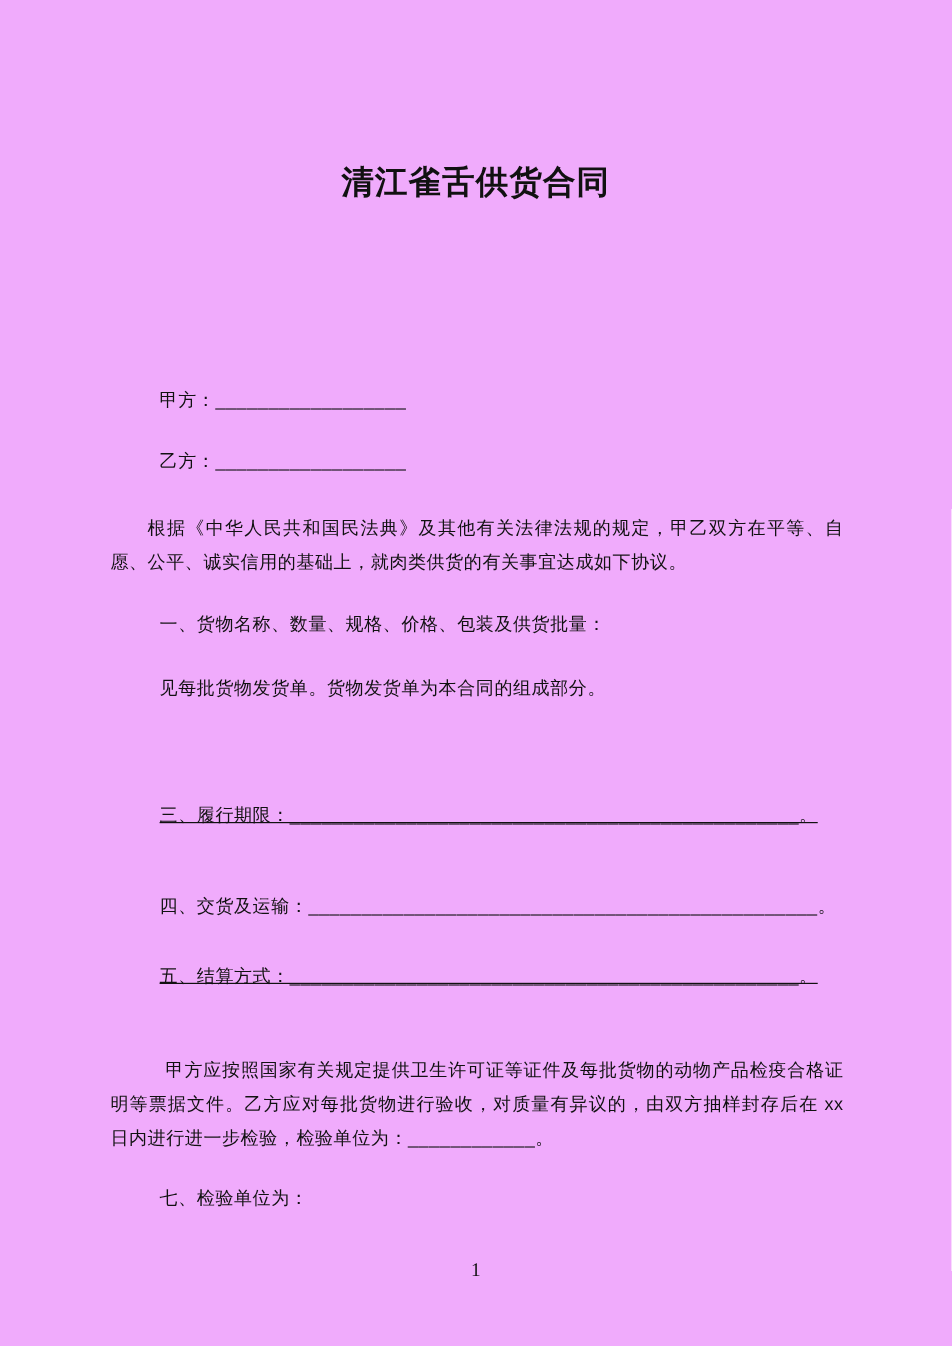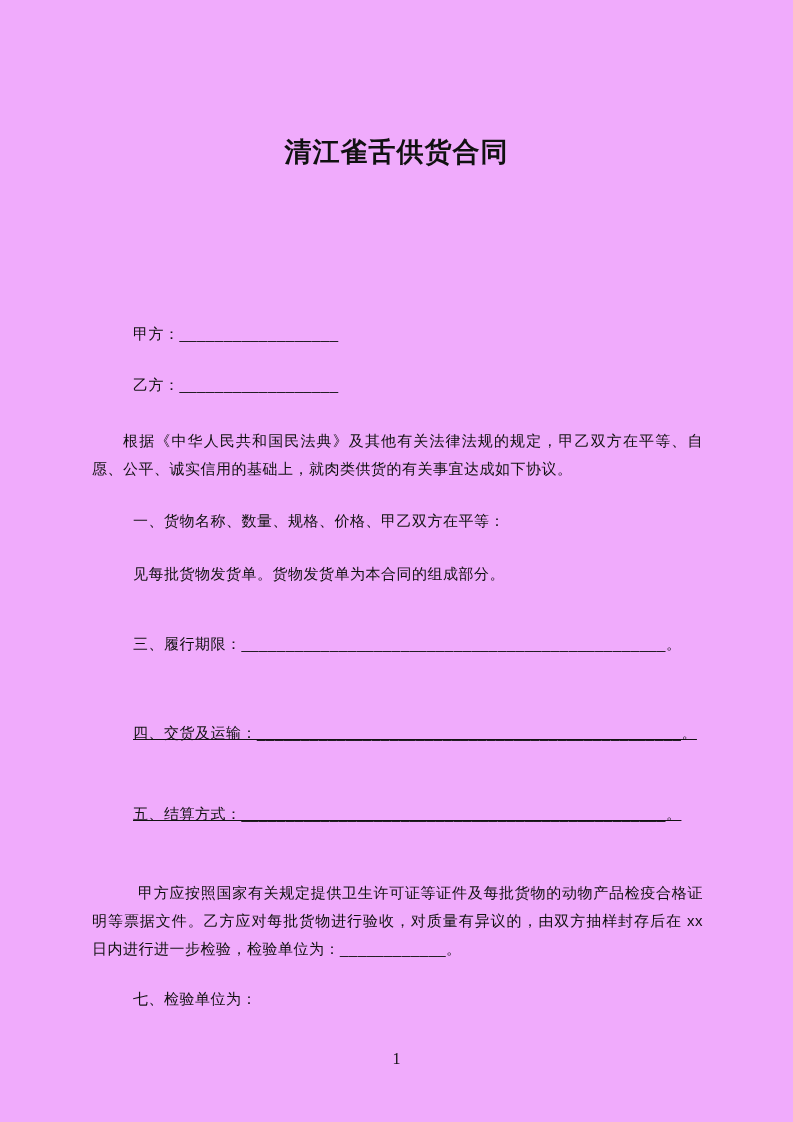--- a/index.html
+++ b/index.html
@@ -41,22 +41,22 @@
   }
   .indent-2 { text-indent: 31px; }   
   .indent-item { text-indent: 41px; }
   .indent-3 { text-indent: 46px; }   
   .pos-party-a   { top: 288px; }
   .pos-party-b   { top: 339px; }
   .pos-preamble  { top: 395px; }
   .pos-item1     { top: 475px; }
   .pos-item1note { top: 528px; }
   .pos-item2     { top: 581px; }
-  .pos-item3     { top: 598px; }
-  .pos-item4     { top: 687px; text-decoration: underline; }
+  .pos-item3     { top: 634px; text-decoration: underline; }
+  .pos-item4     { top: 710px; }
   .pos-item5     { top: 768px; text-decoration: underline; }
   .pos-item6     { top: 793px; }
   .pos-inspect   { top: 847px; }
   .pos-item7     { top: 953px; }
   .page-number {
     position: absolute;
     top: 1048px;
     left: 0;
     width: 793px;
     text-align: center;
@@ -71,21 +71,21 @@
 <div class="page">
 
   <div class="doc-title">清江雀舌供货合同</div>
 
   <p class="para indent-item pos-party-a">甲方：__________________</p>
 
   <p class="para indent-item pos-party-b">乙方：__________________</p>
 
   <p class="para indent-2 pos-preamble">根据《中华人民共和国民法典》及其他有关法律法规的规定，甲乙双方在平等、自愿、公平、诚实信用的基础上，就肉类供货的有关事宜达成如下协议。</p>
 
-  <p class="para indent-item pos-item1">一、货物名称、数量、规格、价格、甲乙双方在平等：</p>
+  <p class="para indent-item pos-item1">一、货物名称、数量、规格、价格、包装及供货批量：</p>
 
   <p class="para indent-item pos-item1note">见每批货物发货单。货物发货单为本合同的组成部分。</p>
 
 
   <p class="para indent-item pos-item3">三、履行期限：________________________________________________。</p>
 
   <p class="para indent-item pos-item4">四、交货及运输：________________________________________________。</p>
 
   <p class="para indent-item pos-item5">五、结算方式：________________________________________________。</p>
 

